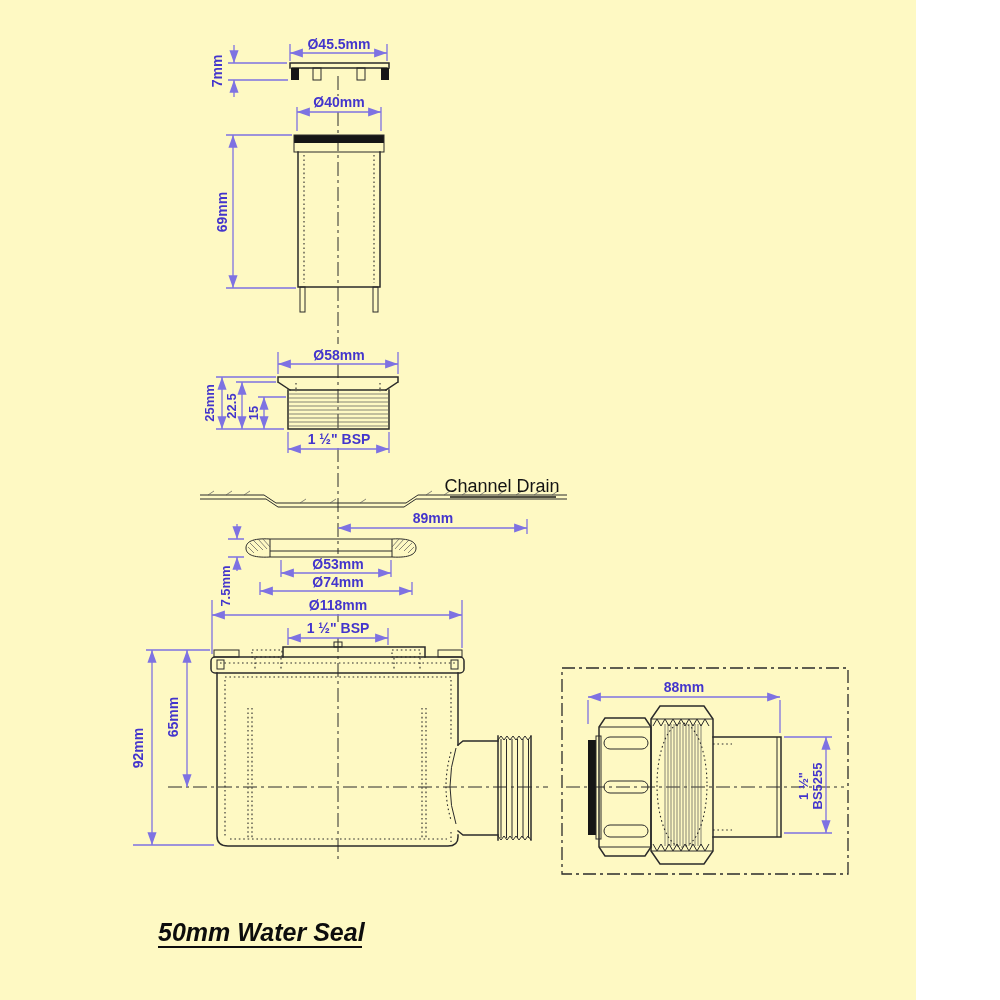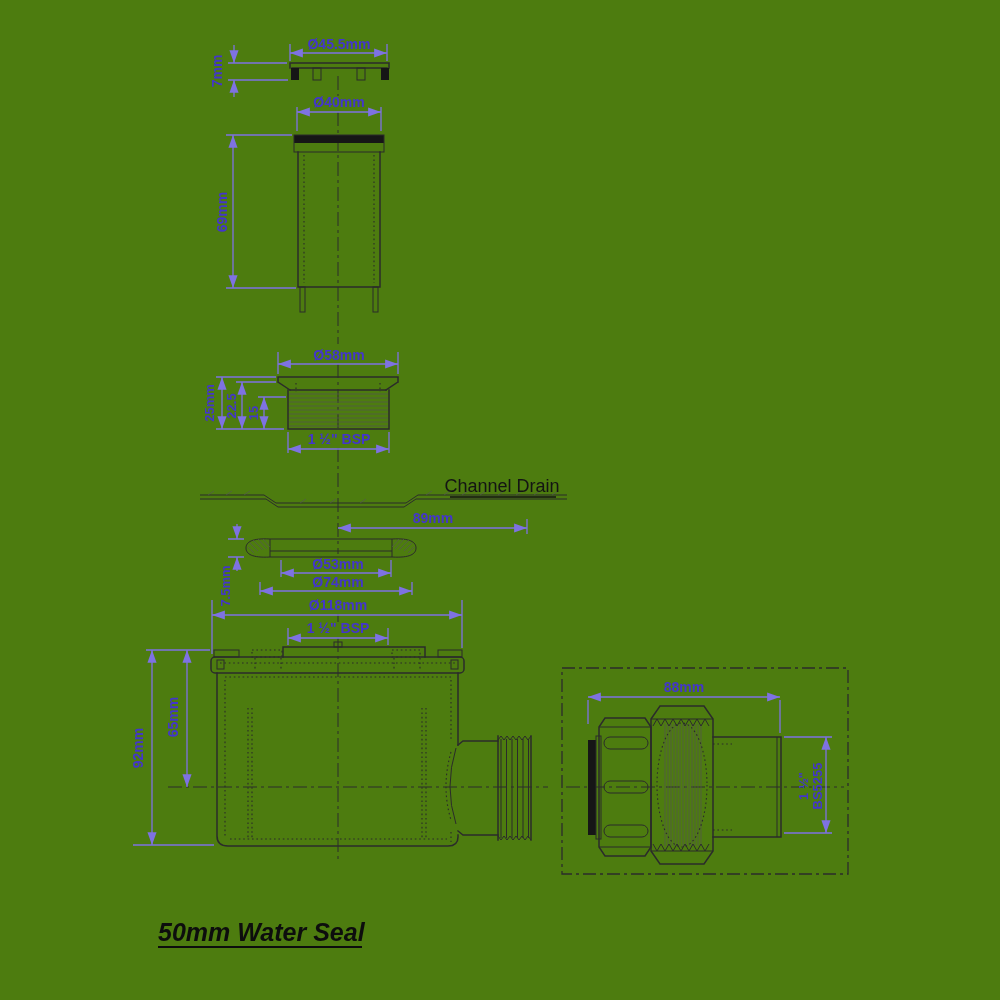--- a/index.html
+++ b/index.html
@@ -1,16 +1,16 @@
 <!DOCTYPE html>
 <html><head>
 <meta charset="utf-8">
 <style>
   html,body{margin:0;padding:0;background:#ffffff;}
-  .stage{position:relative;width:1000px;height:1000px;background:#4d7c0f;overflow:hidden;
+  .stage{position:relative;width:916px;height:1000px;background:#fef9c3;overflow:hidden;
          font-family:"Liberation Sans",sans-serif;}
   svg{position:absolute;left:0;top:0;}
   
   .ln{stroke:#2b2b2b;stroke-width:1.5;fill:none;stroke-linecap:square;}
   .thin{stroke:#2b2b2b;stroke-width:1;fill:none;}
   .hair{stroke:#555;stroke-width:.7;fill:none;}
   .dot{stroke:#2b2b2b;stroke-width:1.1;fill:none;stroke-dasharray:1.6 2.8;}
   .cl{stroke:#2c2c2c;stroke-width:1;fill:none;stroke-dasharray:14 4 3 4;}
   .boxdash{stroke:#2b2b2b;stroke-width:1.3;fill:none;stroke-dasharray:13 4 3 4;}
   .blk{fill:#161616;stroke:none;}

